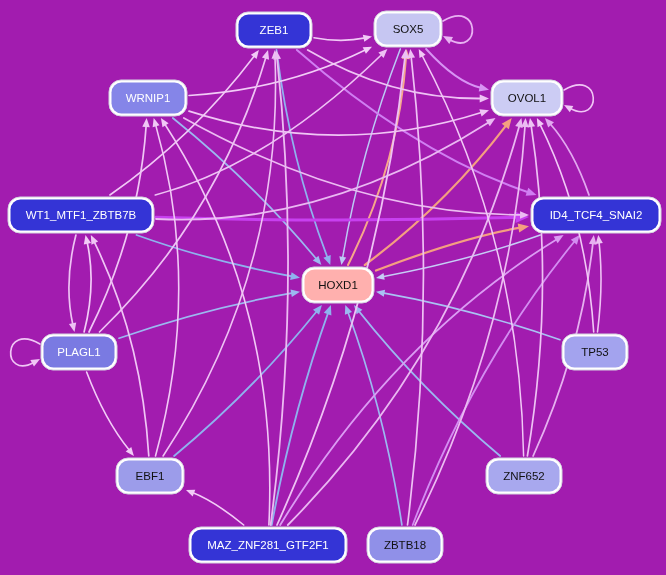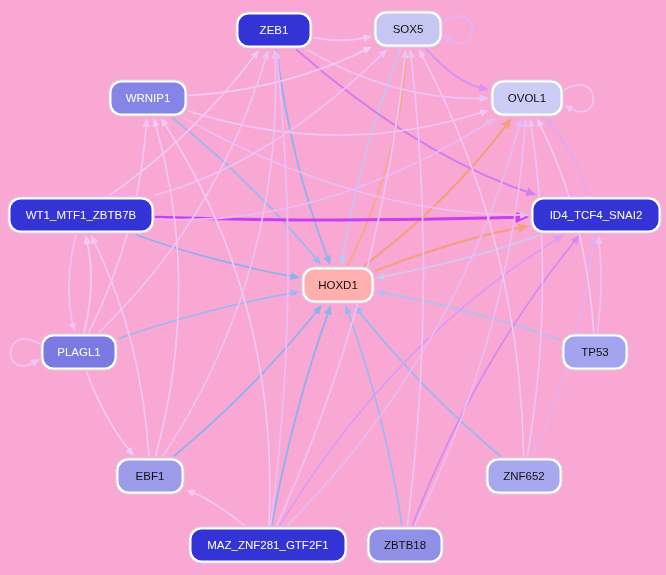--- a/index.html
+++ b/index.html
@@ -1,20 +1,20 @@
 <!DOCTYPE html>
 <html><head>
 <meta charset="utf-8">
 <style>
   html, body { margin: 0; padding: 0; background: #ffffff; }
   .stage {
     width: 666px;
     height: 575px;
     position: relative;
-    background: #f9a8d4;
+    background: #a21caf;
     font-family: "Liberation Sans", sans-serif;
     overflow: hidden;
   }
   svg { display: block; }
   .node-group { cursor: pointer; }
   .node-label {
     font-family: "Liberation Sans", sans-serif;
     pointer-events: none;
   }
 </style>

